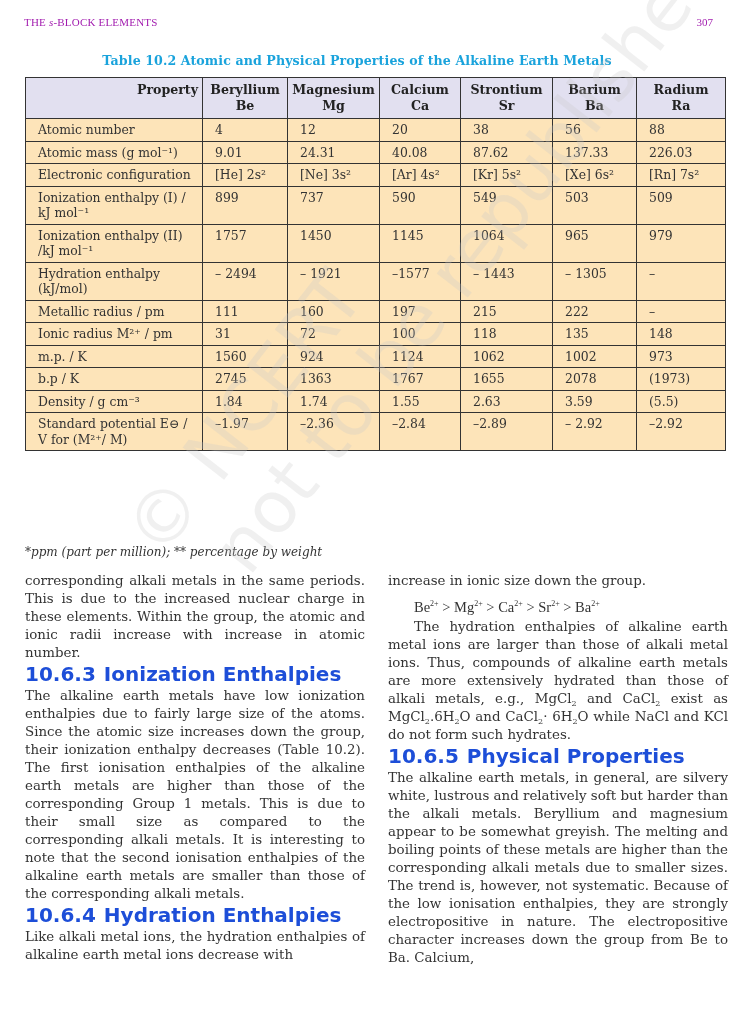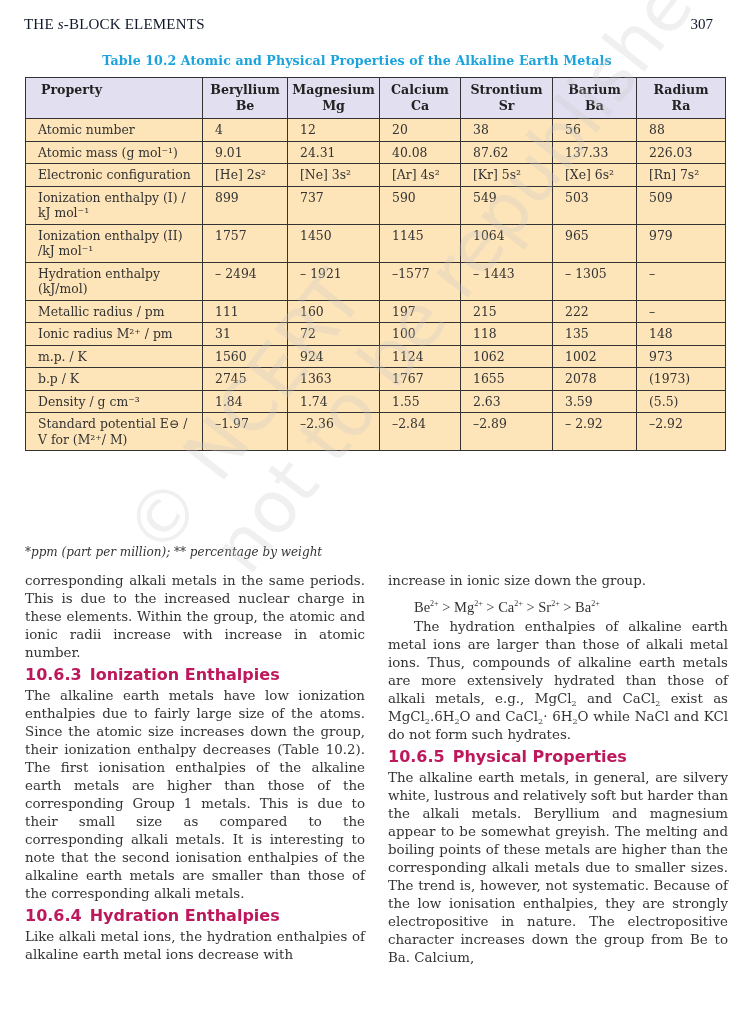--- a/index.html
+++ b/index.html
@@ -1,43 +1,43 @@
 <!DOCTYPE html>
 <html><head>
 <meta charset="utf-8">
 <style>
   html, body { margin: 0; padding: 0; background: #ffffff; }
   body { width: 737px; height: 1024px; position: relative; overflow: hidden;
          font-family: "DejaVu Serif", "Liberation Serif", serif; color: #2a2a2a; }
   .running-head { position: absolute; top: 16px; left: 24px; right: 24px; height: 16px;
-                  font-family: "Liberation Serif", serif; font-size: 15px; color: #0f172a; }
+                  font-family: "Liberation Serif", serif; font-size: 11px; color: #a21caf; }
   .running-head .left { position: absolute; left: 0; top: 0; letter-spacing: 0.2px; }
   .running-head .left i { font-style: italic; }
   .running-head .right { position: absolute; right: 0; top: 0; }
   .table-caption { position: absolute; top: 53px; left: 0; width: 714px; text-align: center;
                    font-family: "DejaVu Serif", serif; font-weight: bold; font-size: 12.6px;
                    color: #1aa3dc; letter-spacing: 0.1px; }
   table.props { position: absolute; top: 77px; left: 25px; width: 700px;
                 border-collapse: collapse; font-size: 12.4px; table-layout: fixed; }
   table.props th, table.props td { border: 1.5px solid #333; vertical-align: top;
                 padding: 3px 8px 3px 12px; line-height: 15.5px; }
   table.props thead th { background: #e2e0f0; font-weight: bold; text-align: center;
                 font-size: 12.6px; padding: 4px 4px; line-height: 16px; color: #222; }
-  table.props thead th.prop-head { text-align: left; padding-left: 15px; }
+  table.props thead th.prop-head { text-align: right; padding-left: 15px; }
   table.props tbody td { background: #fde4b9; color: #333; font-family: "DejaVu Serif", serif; }
   table.props tbody td.prop { }
   .footnote { position: absolute; top: 545px; left: 25px; font-style: italic; font-size: 12px;
               color: #333; font-family: "DejaVu Serif", serif; }
   .col { position: absolute; top: 572px; width: 340px; font-size: 13.4px; line-height: 18px;
          text-align: justify; color: #333; }
   .col.left { left: 25px; }
   .col.right { left: 388px; }
   .col p { margin: 0; }
   .col p.indent { text-indent: 26px; }
-  .col h3 { margin: 3px 0 3px 0; font-size: 16px; font-weight: bold; color: #be185d;
+  .col h3 { margin: 3px 0 3px 0; font-size: 20px; font-weight: bold; color: #1d4ed8;
             font-family: "DejaVu Sans", sans-serif; line-height: 19px; }
   .col h3 .num { margin-right: 8px; }
   .col .equation { padding-left: 26px; margin: 8px 0 2px 0; font-family: "Liberation Serif", serif;
                    font-size: 14.5px; }
   .col sup { font-size: 8px; vertical-align: 6px; line-height: 0; }
   .col sub { font-size: 8px; vertical-align: -3px; line-height: 0; }
   .watermark { position: absolute; left: 110px; top: 520px; width: 700px; transform: rotate(-52deg);
                transform-origin: left top; font-family: "DejaVu Sans", sans-serif; font-size: 72px;
                color: rgba(200, 200, 200, 0.28); white-space: nowrap; pointer-events: none; line-height: 80px; }
   .watermark .l2 { display: block; margin-left: 40px; }

